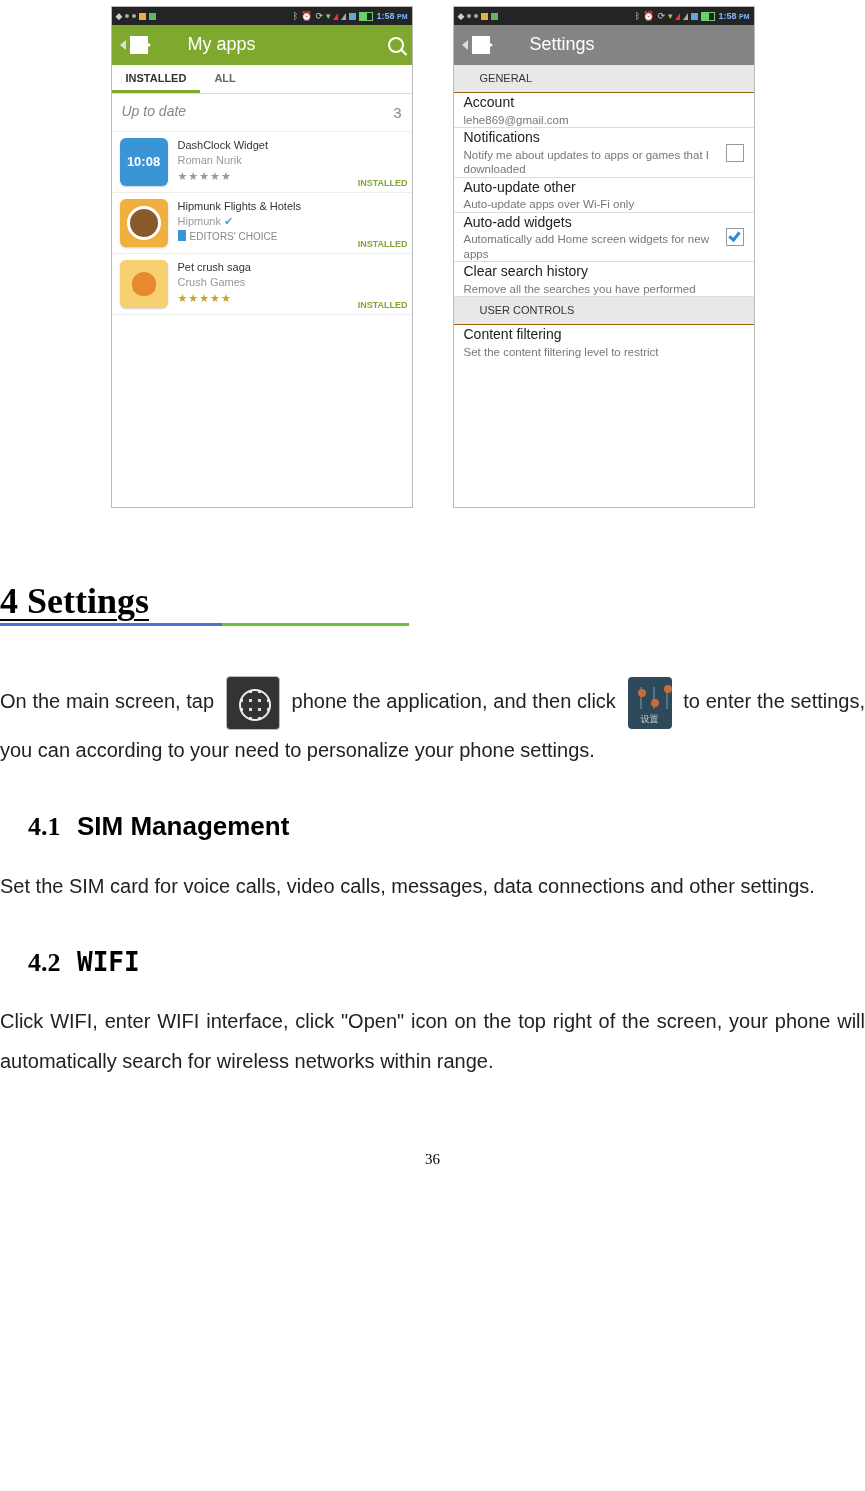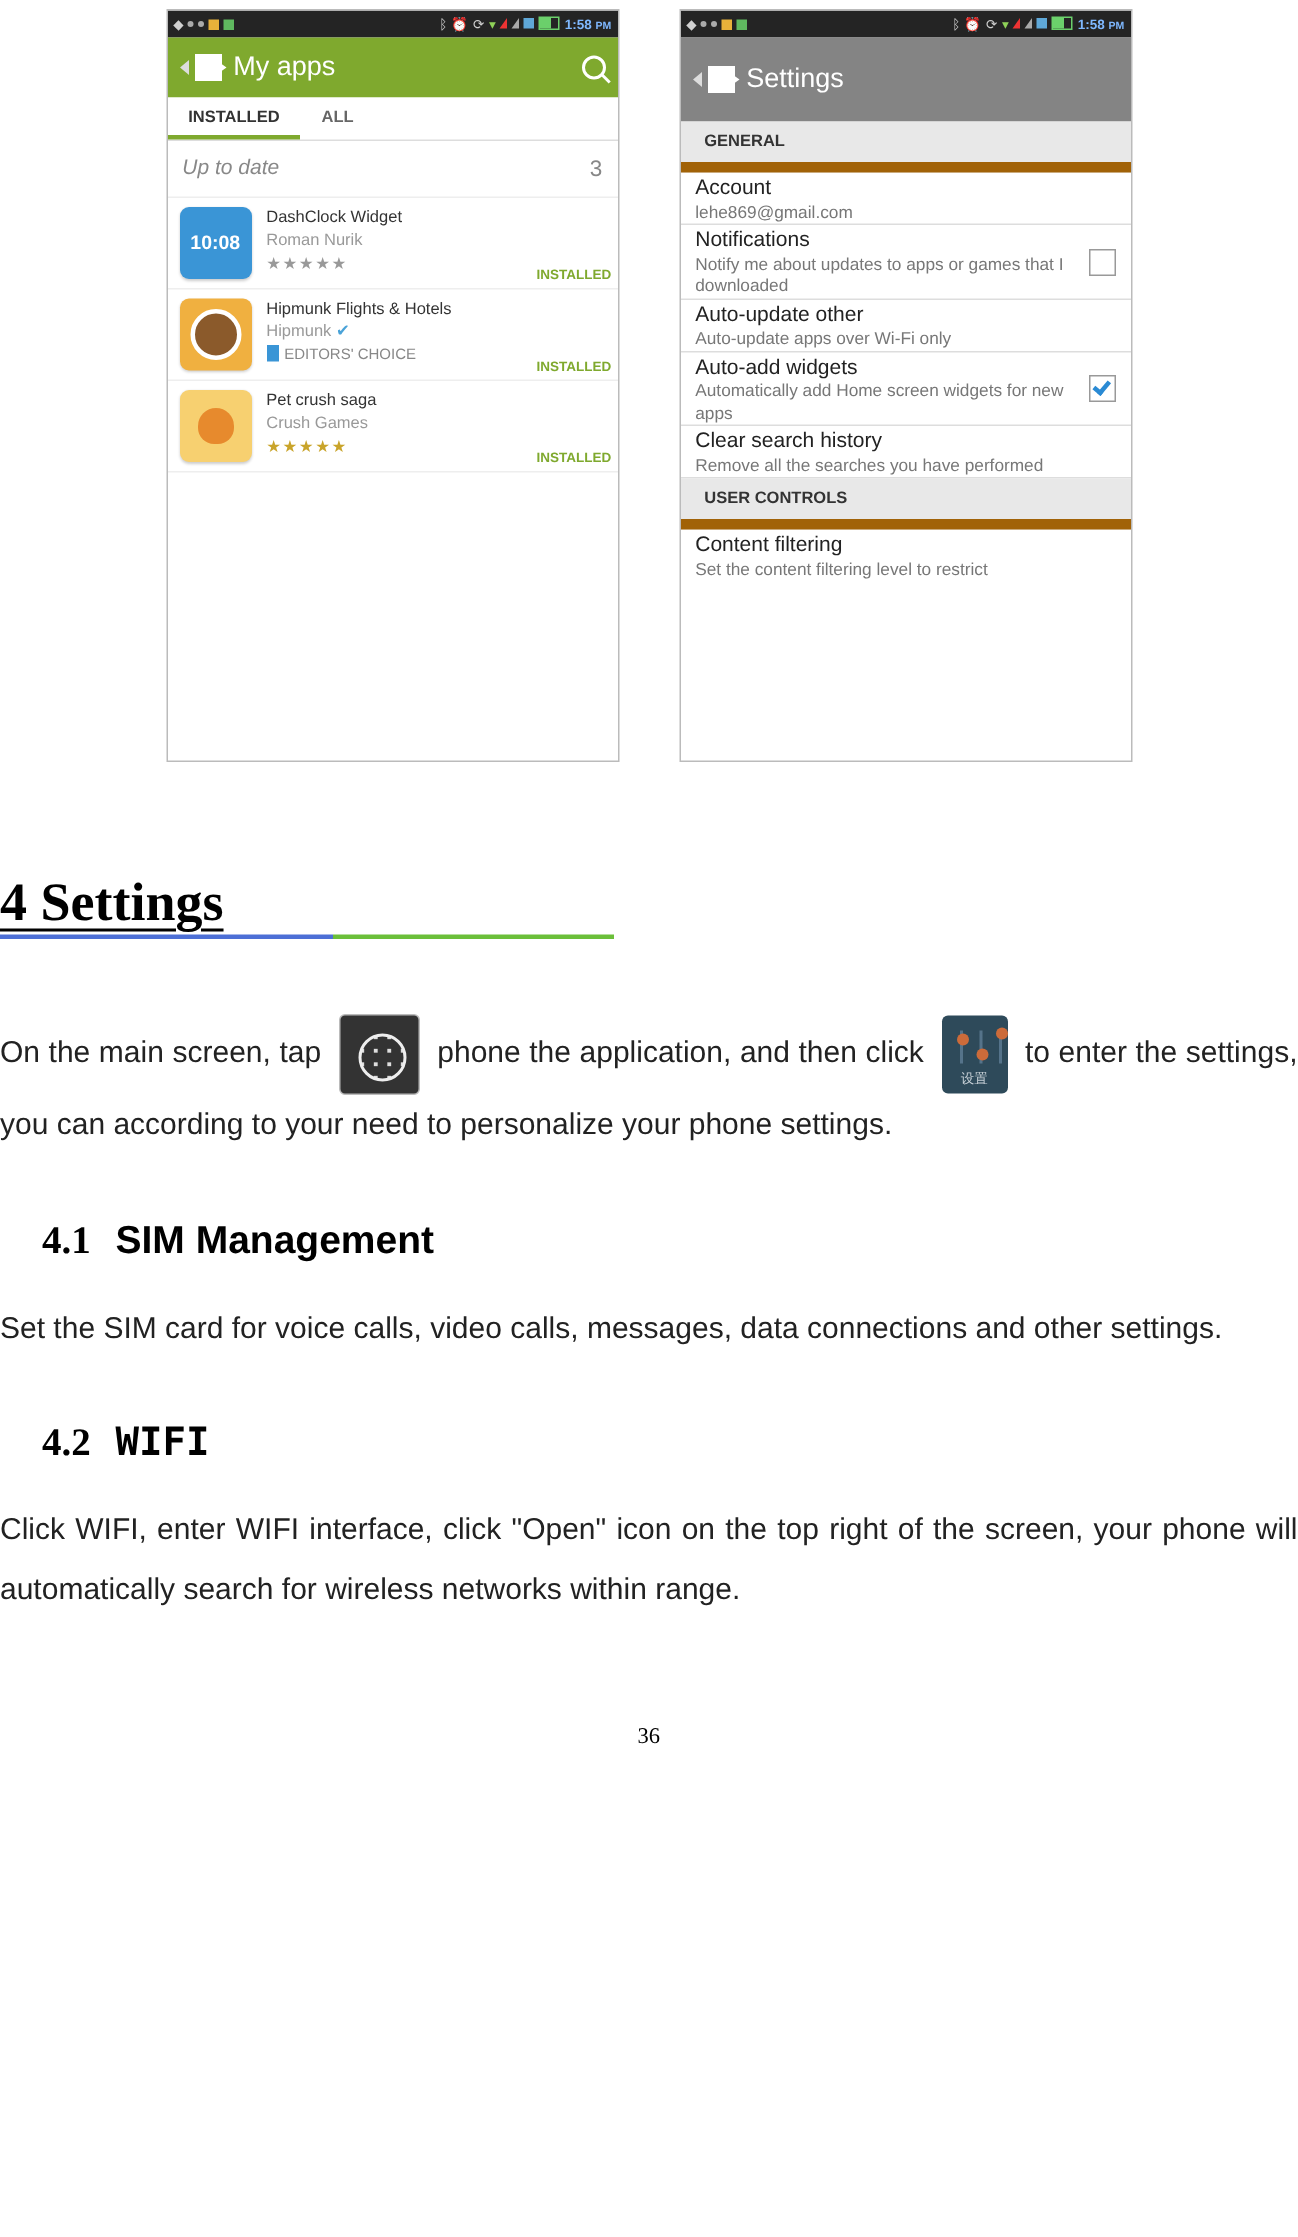--- a/index.html
+++ b/index.html
@@ -70,21 +70,21 @@
       margin-right: 4px;
     }
     .play-ic {
       width: 18px; height: 18px; background: #fff; position: relative; margin-right:8px;
     }
     .play-ic::after {
       content: ""; position: absolute; right: -3px; top: 4px;
       width: 0; height: 0; border-top: 5px solid transparent; border-bottom: 5px solid transparent;
       border-left: 7px solid #fff;
     }
-    .appbar-title { flex:1; font-size:18px; font-weight: normal; }
+    .appbar-title { flex:1; font-size:18px; font-weight: normal; margin-left: 32px; }
     .search-ic {
       width: 12px; height: 12px; border: 2px solid #fff; border-radius: 50%; position: relative;
     }
     .search-ic::after {
       content:""; position:absolute; width:2px; height:7px; background:#fff; transform:rotate(-45deg); right:-3px; bottom:-5px;
     }
 
     .play-tabs {
       display:flex; background:#fff; border-bottom:1px solid #ddd; height:28px;
     }
@@ -122,26 +122,26 @@
       position:absolute; right:4px; bottom:2px; font-size:9px; color:#7fa92e; font-weight:bold;
     }
 
     
     .appbar-set {
       background: #848484;
       color: #fff;
       display: flex;
       align-items: center;
       padding: 0 8px;
-      height: 56px;
+      height: 40px;
     }
     .appbar-set .back-ic { width:0;height:0;border-top:5px solid transparent;border-bottom:5px solid transparent;border-right:6px solid #ddd; margin-right:4px; }
     .set-section {
-      background:#e8e8e8; padding:6px 16px; font-size:11px; font-weight:bold; color:#333;
-      border-bottom:7px solid #a16207;
+      background:#e8e8e8; padding:6px 26px; font-size:11px; font-weight:normal; color:#333;
+      border-bottom:1px solid #a16207;
     }
     .set-item {
       padding:0 10px; border-bottom:1px solid #ddd; display:flex; justify-content:space-between; align-items:center;
     }
     .set-item .txt { flex:1; padding-right:6px; }
     .set-item .ttl { font-size:14px; color:#222; }
     .set-item .sub { font-size:11.5px; color:#777; line-height:1.25; }
     .cb { width:16px; height:16px; border:1px solid #999; background:#fff; flex-shrink:0; position:relative; }
     .cb.checked::after {
       content:""; position:absolute; left:2px; top:3px; width:8px; height:4px; border-left:3px solid #2a8ad4; border-bottom:3px solid #2a8ad4; transform:rotate(-50deg);

